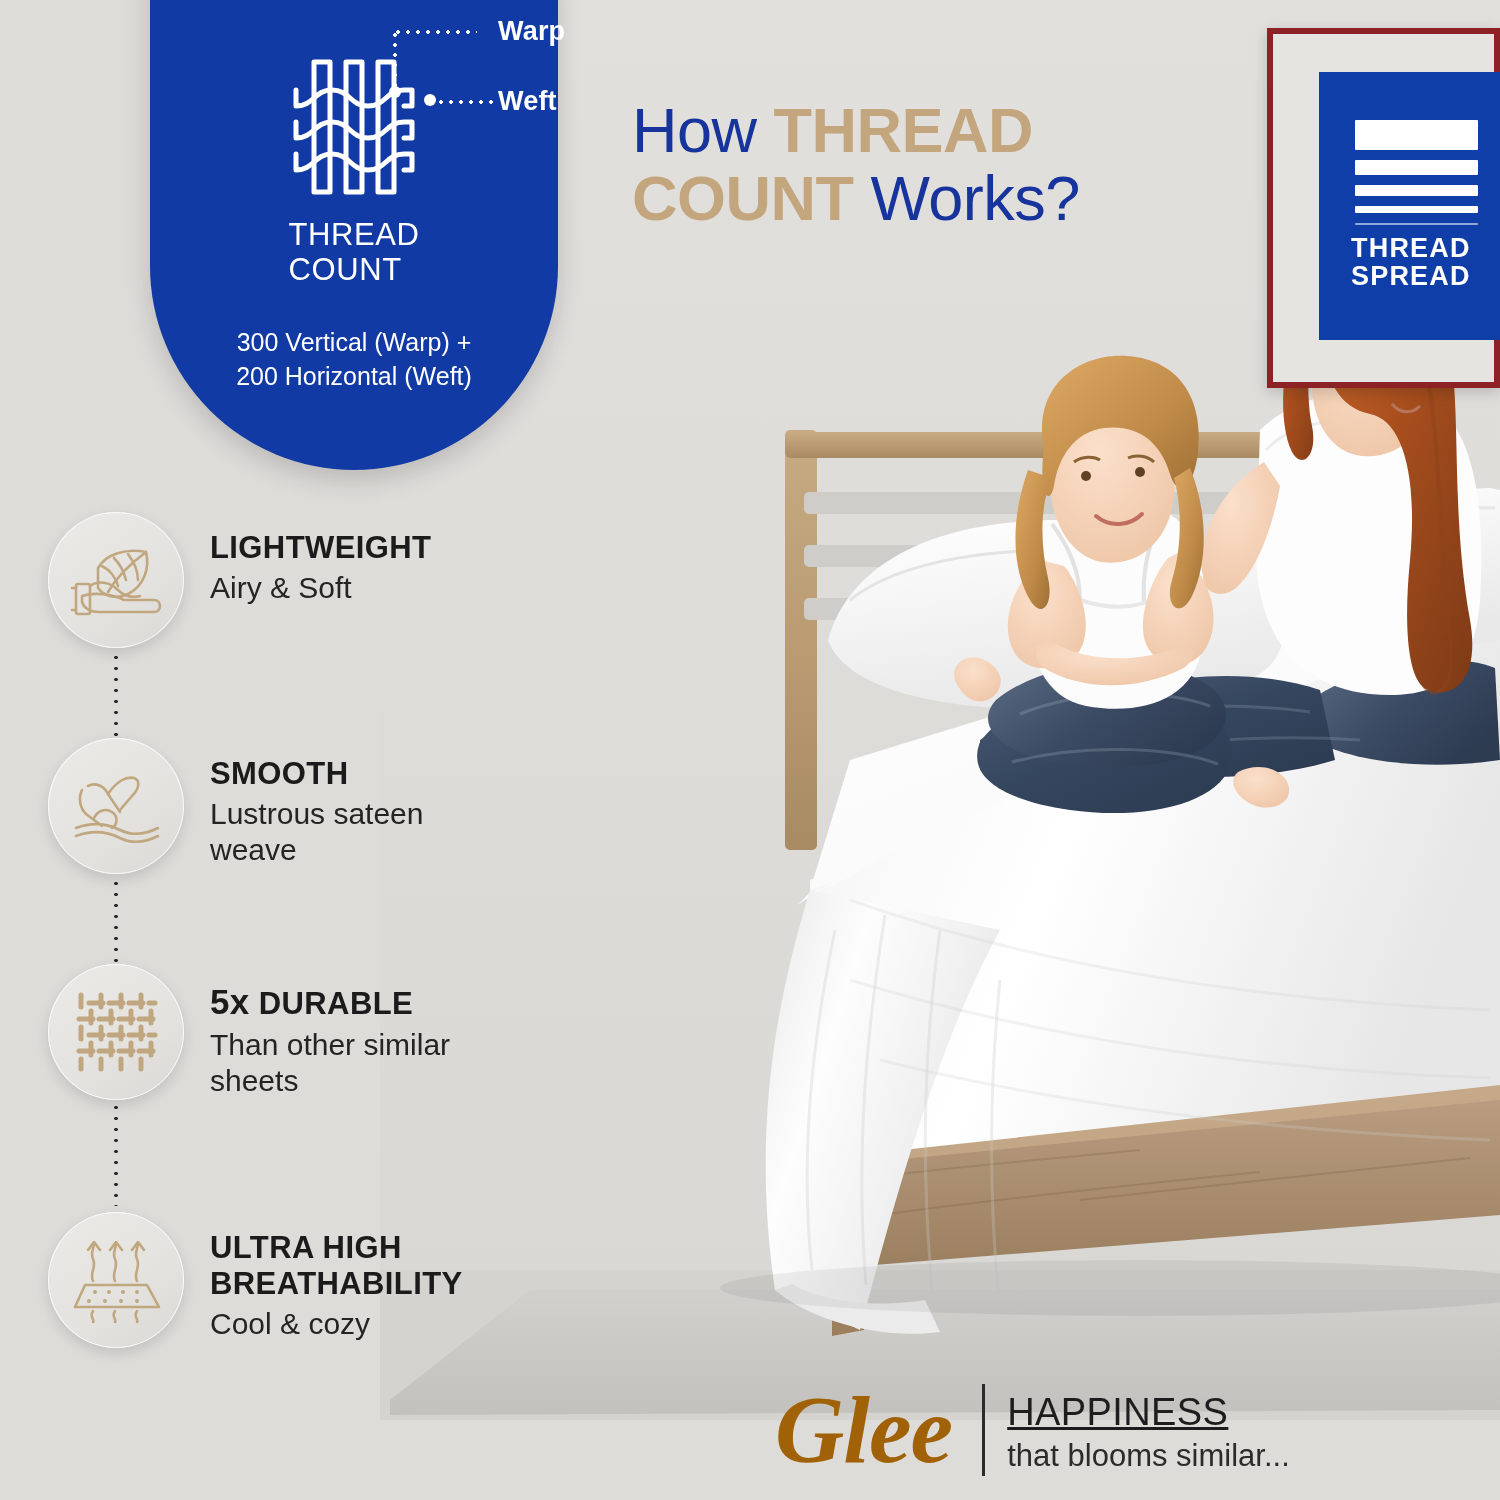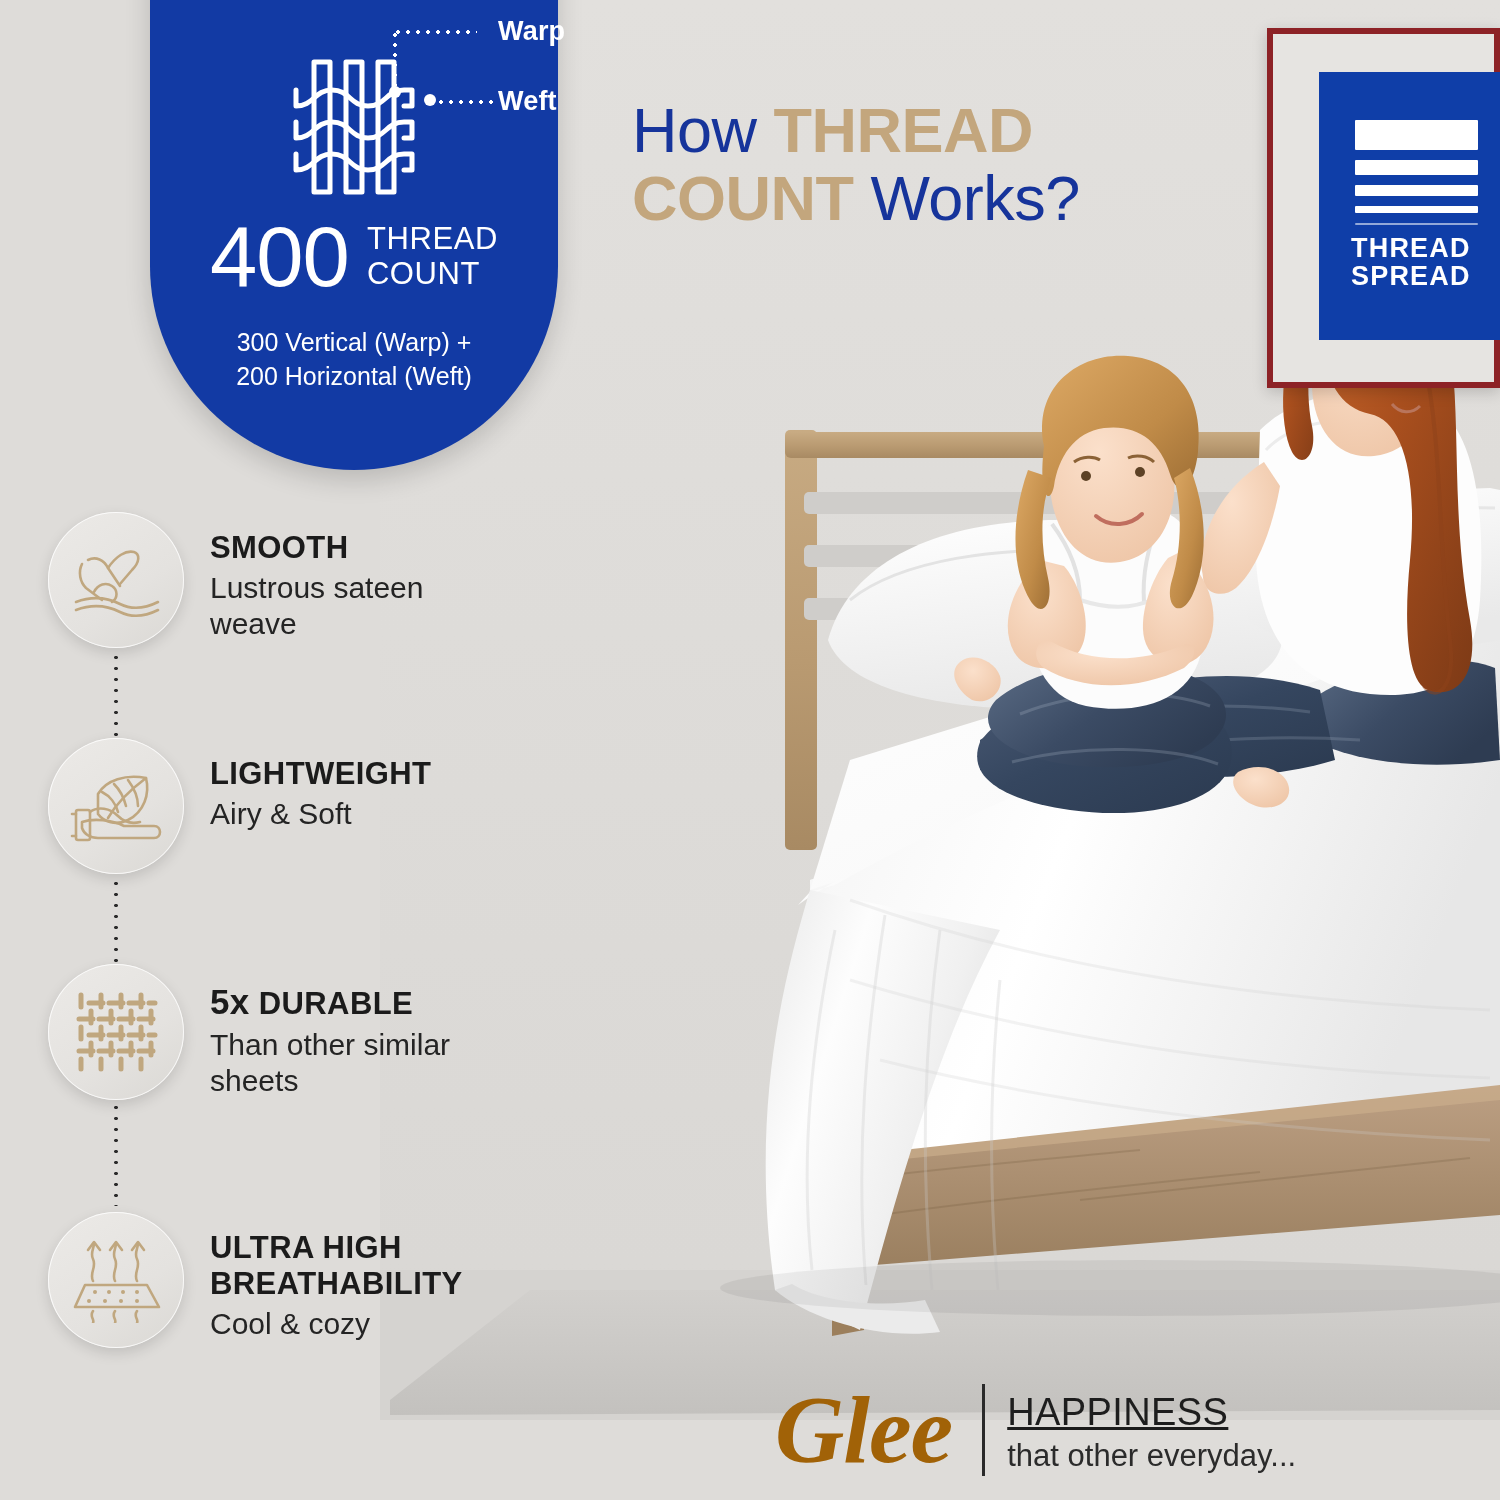--- a/index.html
+++ b/index.html
@@ -362,21 +362,20 @@
         <path d="M56 6 L72 6 L72 136 L56 136 Z"></path>
         <path d="M88 6 L104 6 L104 136 L88 136 Z"></path>
 
         <path d="M6 34 L6 50 C 24 50 24 34 42 34 C 60 34 60 50 78 50 C 96 50 96 34 114 34 L122 34 L122 50 L114 50"></path>
         <path d="M6 66 L6 82 C 24 82 24 66 42 66 C 60 66 60 82 78 82 C 96 82 96 66 114 66 L122 66 L122 82 L114 82"></path>
         <path d="M6 98 L6 114 C 24 114 24 98 42 98 C 60 98 60 114 78 114 C 96 114 96 98 114 98 L122 98 L122 114 L114 114"></path>
       </svg>
     </div>
 
     <div class="tc-row">
-      <div class="tc-num">400</div>
       <div class="tc-words">
         <div>THREAD</div>
         <div>COUNT</div>
       </div>
     </div>
 
     <div class="tc-sub">
       <div>300 Vertical (Warp) +</div>
       <div>200 Horizontal (Weft)</div>
     </div>
@@ -387,55 +386,55 @@
     <span class="gold">THREAD</span><br>
     <span class="gold">COUNT</span>
     <span class="thin">Works?</span>
   </div>
 
   <div class="features">
 
     <div class="connector" style="top:140px; height:86px;"></div>
     <div class="connector" style="top:366px; height:84px;"></div>
     <div class="connector" style="top:590px; height:104px;"></div>
-
-    <div class="feat" style="height:226px;">
-      <div class="circle">
-        <svg width="96" height="80" viewBox="0 0 96 80" fill="none" xmlns="http://www.w3.org/2000/svg" stroke="#c0a77f" stroke-width="2.6" stroke-linecap="round" stroke-linejoin="round">
-          <path d="M20 20 C 28 16, 36 20, 40 28 L 52 46"></path>
-          <path d="M40 28 C 48 16, 58 10, 66 12 C 72 14, 72 22, 64 30 L 52 44"></path>
-          <path d="M14 24 C 10 32, 12 42, 18 48 L 34 60"></path>
-          <path d="M26 52 C 30 44, 38 42, 44 46 C 50 50, 50 58, 44 62"></path>
-          <path d="M8 62 C 24 56, 40 58, 52 64 C 64 70, 78 68, 90 62"></path>
-          <path d="M8 70 C 24 64, 40 66, 52 72 C 64 78, 78 76, 90 70"></path>
-        </svg>
-      </div>
-      <div class="feat-text">
-        <div class="feat-title">SMOOTH</div>
-        <div class="feat-desc" style="max-width:300px;">Lustrous sateen weave</div>
-      </div>
-    </div>
 
     <div class="feat" style="height:226px;">
       <div class="circle">
         <svg width="96" height="80" viewBox="0 0 96 80" fill="none" xmlns="http://www.w3.org/2000/svg" stroke="#c0a77f" stroke-width="2.6" stroke-linecap="round" stroke-linejoin="round">
           <path d="M30 28 C 38 14, 58 8, 78 12 C 82 28, 76 46, 60 54 C 48 60, 36 56, 30 48 Z"></path>
           <path d="M78 12 C 62 24, 48 38, 40 52"></path>
           <path d="M46 18 C 52 24, 56 32, 58 40"></path>
           <path d="M60 14 C 66 22, 70 32, 70 40"></path>
           <path d="M34 26 C 42 30, 48 38, 50 46"></path>
           <path d="M22 46 C 30 40, 42 42, 50 50 C 56 56, 64 58, 72 56"></path>
           <path d="M14 56 C 26 52, 44 54, 56 60 L 86 60 C 90 60, 92 63, 92 66 C 92 69, 90 72, 86 72 L 30 72 C 22 72, 16 68, 14 62 Z"></path>
           <rect x="8" y="44" width="14" height="30" rx="2"></rect>
           <path d="M4 48 L8 48 M4 70 L8 70"></path>
         </svg>
       </div>
       <div class="feat-text">
         <div class="feat-title">LIGHTWEIGHT</div>
         <div class="feat-desc">Airy &amp; Soft</div>
+      </div>
+    </div>
+
+    <div class="feat" style="height:226px;">
+      <div class="circle">
+        <svg width="96" height="80" viewBox="0 0 96 80" fill="none" xmlns="http://www.w3.org/2000/svg" stroke="#c0a77f" stroke-width="2.6" stroke-linecap="round" stroke-linejoin="round">
+          <path d="M20 20 C 28 16, 36 20, 40 28 L 52 46"></path>
+          <path d="M40 28 C 48 16, 58 10, 66 12 C 72 14, 72 22, 64 30 L 52 44"></path>
+          <path d="M14 24 C 10 32, 12 42, 18 48 L 34 60"></path>
+          <path d="M26 52 C 30 44, 38 42, 44 46 C 50 50, 50 58, 44 62"></path>
+          <path d="M8 62 C 24 56, 40 58, 52 64 C 64 70, 78 68, 90 62"></path>
+          <path d="M8 70 C 24 64, 40 66, 52 72 C 64 78, 78 76, 90 70"></path>
+        </svg>
+      </div>
+      <div class="feat-text">
+        <div class="feat-title">SMOOTH</div>
+        <div class="feat-desc" style="max-width:300px;">Lustrous sateen weave</div>
       </div>
     </div>
 
     <div class="feat" style="height:248px;">
       <div class="circle">
         <svg width="86" height="86" viewBox="0 0 86 86" xmlns="http://www.w3.org/2000/svg" stroke="#c0a77f" stroke-width="5" stroke-linecap="round">
           <path d="M8 6 L8 18 M28 6 L28 18 M48 6 L48 18 M68 6 L68 18"></path>
           <path d="M16 14 L30 14 M36 14 L50 14 M56 14 L70 14 M76 14 L82 14"></path>
           <path d="M18 22 L18 34 M38 22 L38 34 M58 22 L58 34 M78 22 L78 34"></path>
           <path d="M6 30 L20 30 M26 30 L40 30 M46 30 L60 30 M66 30 L80 30"></path>
@@ -485,17 +484,17 @@
         <div class="feat-desc">Cool &amp; cozy</div>
       </div>
     </div>
   </div>
 
   <div class="brand">
     <div class="brand-word">Glee</div>
     <div class="brand-rule"></div>
     <div class="brand-lines">
       <div class="brand-l1">HAPPINESS</div>
-      <div class="brand-l2">that other everyday...</div>
+      <div class="brand-l2">that blooms similar...</div>
     </div>
   </div>
 
 </div>
 
 </body></html>

